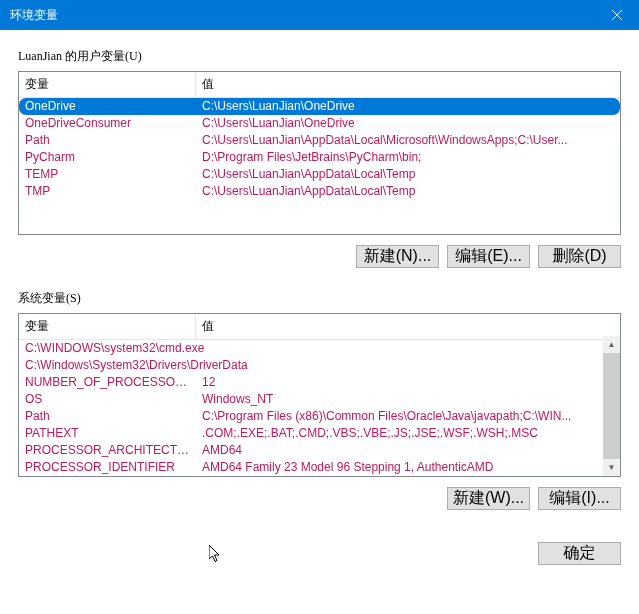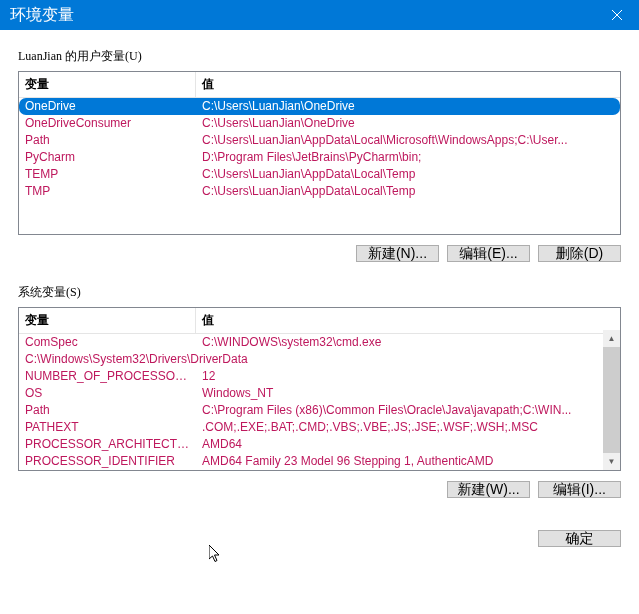--- a/index.html
+++ b/index.html
@@ -1,37 +1,37 @@
 <!DOCTYPE html>
 <html><head>
 <meta charset="utf-8">
 <style>
 * { margin: 0; padding: 0; box-sizing: border-box; font-family: "Microsoft YaHei", "Segoe UI", Tahoma, sans-serif; font-size: 12px; }
 body { background: #fff; width: 639px; height: 614px; overflow: hidden; }
 .titlebar { background: #0078d7; color: #fff; height: 30px; display: flex; align-items: center; padding: 0 10px; justify-content: space-between; }
-.titlebar-title { font-size: 16px; text-align: right; }
+.titlebar-title { font-size: 12px; text-align: right; }
 .close-btn { width: 45px; height: 30px; display: flex; align-items: center; justify-content: center; cursor: pointer; margin-right: -10px; }
 .close-btn svg { width: 10px; height: 10px; }
 .content { padding: 18px 18px 12px 18px; }
 .group-label { color: #000; margin-bottom: 6px; font-family: Liberation Serif, serif; }
 .table-box { border: 1px solid #828790; background: #fff; height: 164px; overflow-y: auto; position: relative; }
 .table-box2 { height: 164px; }
 .thead { display: flex; background: #fff; border-bottom: 1px solid #e5e5e5; position: sticky; top: 0; }
-.th { padding: 4px 8px 4px 6px; color: #000; font-weight: bold; white-space: nowrap; }
+.th { padding: 4px 8px 4px 6px; color: #000; font-weight: normal; white-space: nowrap; }
 .th:first-child { width: 177px; border-right: 1px solid #e5e5e5; }
 .th:last-child { flex: 1; }
 .row { display: flex; cursor: default; border-radius: 7px; }
 .td { padding: 1px 6px 2px 6px; white-space: nowrap; overflow: hidden; text-overflow: ellipsis; color: #be185d; }
 .td:first-child { width: 177px; }
 .td:last-child { flex: 1; min-width: 0; }
 .row.selected { background: #0078d7; }
 .row.selected .td { color: #fff; }
 .btn-row { display: flex; gap: 8px; justify-content: flex-end; margin-top: 10px; margin-bottom: 22px; }
 .btn-row-last { margin-top: 32px; margin-bottom: 8px; }
-.btn { width: 83px; height: 17px; background: #e1e1e1; border: 1px solid #adadad; cursor: pointer; font-size: 14px; display: flex; align-items: center; justify-content: center; }
+.btn { width: 83px; height: 23px; background: #e1e1e1; border: 1px solid #adadad; cursor: pointer; font-size: 16px; display: flex; align-items: center; justify-content: center; }
 .scrollbar-track { position: absolute; right: 0; top: 22px; bottom: 0; width: 17px; background: #f0f0f0; }
 .scrollbar-thumb { position: absolute; right: 0; top: 22px; width: 17px; height: 110px; background: #cdcdcd; }
 .scroll-arrow { position: absolute; right: 0; width: 17px; height: 17px; display: flex; align-items: center; justify-content: center; background: #f0f0f0; color: #606060; font-size: 8px; }
 .scroll-arrow.up { top: 22px; }
 .scroll-arrow.down { bottom: 0; }
 .sys-wrap .thead .th:first-child { width: 177px; }
 .sys-wrap .row .td:first-child { width: 177px; }
 .cursor-svg { position: absolute; left: 209px; top: 545px; pointer-events: none; }
 </style>
 </head>
@@ -88,21 +88,20 @@
   </div>
 
   <div class="group-label">系统变量(S)</div>
   <div class="table-box table-box2 sys-wrap" style="overflow:hidden;">
     <div class="thead">
       <div class="th">变量</div>
       <div class="th">值</div>
     </div>
     <div id="system-rows" style="padding-right:17px;">
         <div class="row">
-          <div class="td">ComSpec</div>
           <div class="td">C:\WINDOWS\system32\cmd.exe</div>
         </div>
         <div class="row">
           <div class="td">C:\Windows\System32\Drivers\DriverData</div>
         </div>
         <div class="row">
           <div class="td">NUMBER_OF_PROCESSORS</div>
           <div class="td">12</div>
         </div>
         <div class="row">

